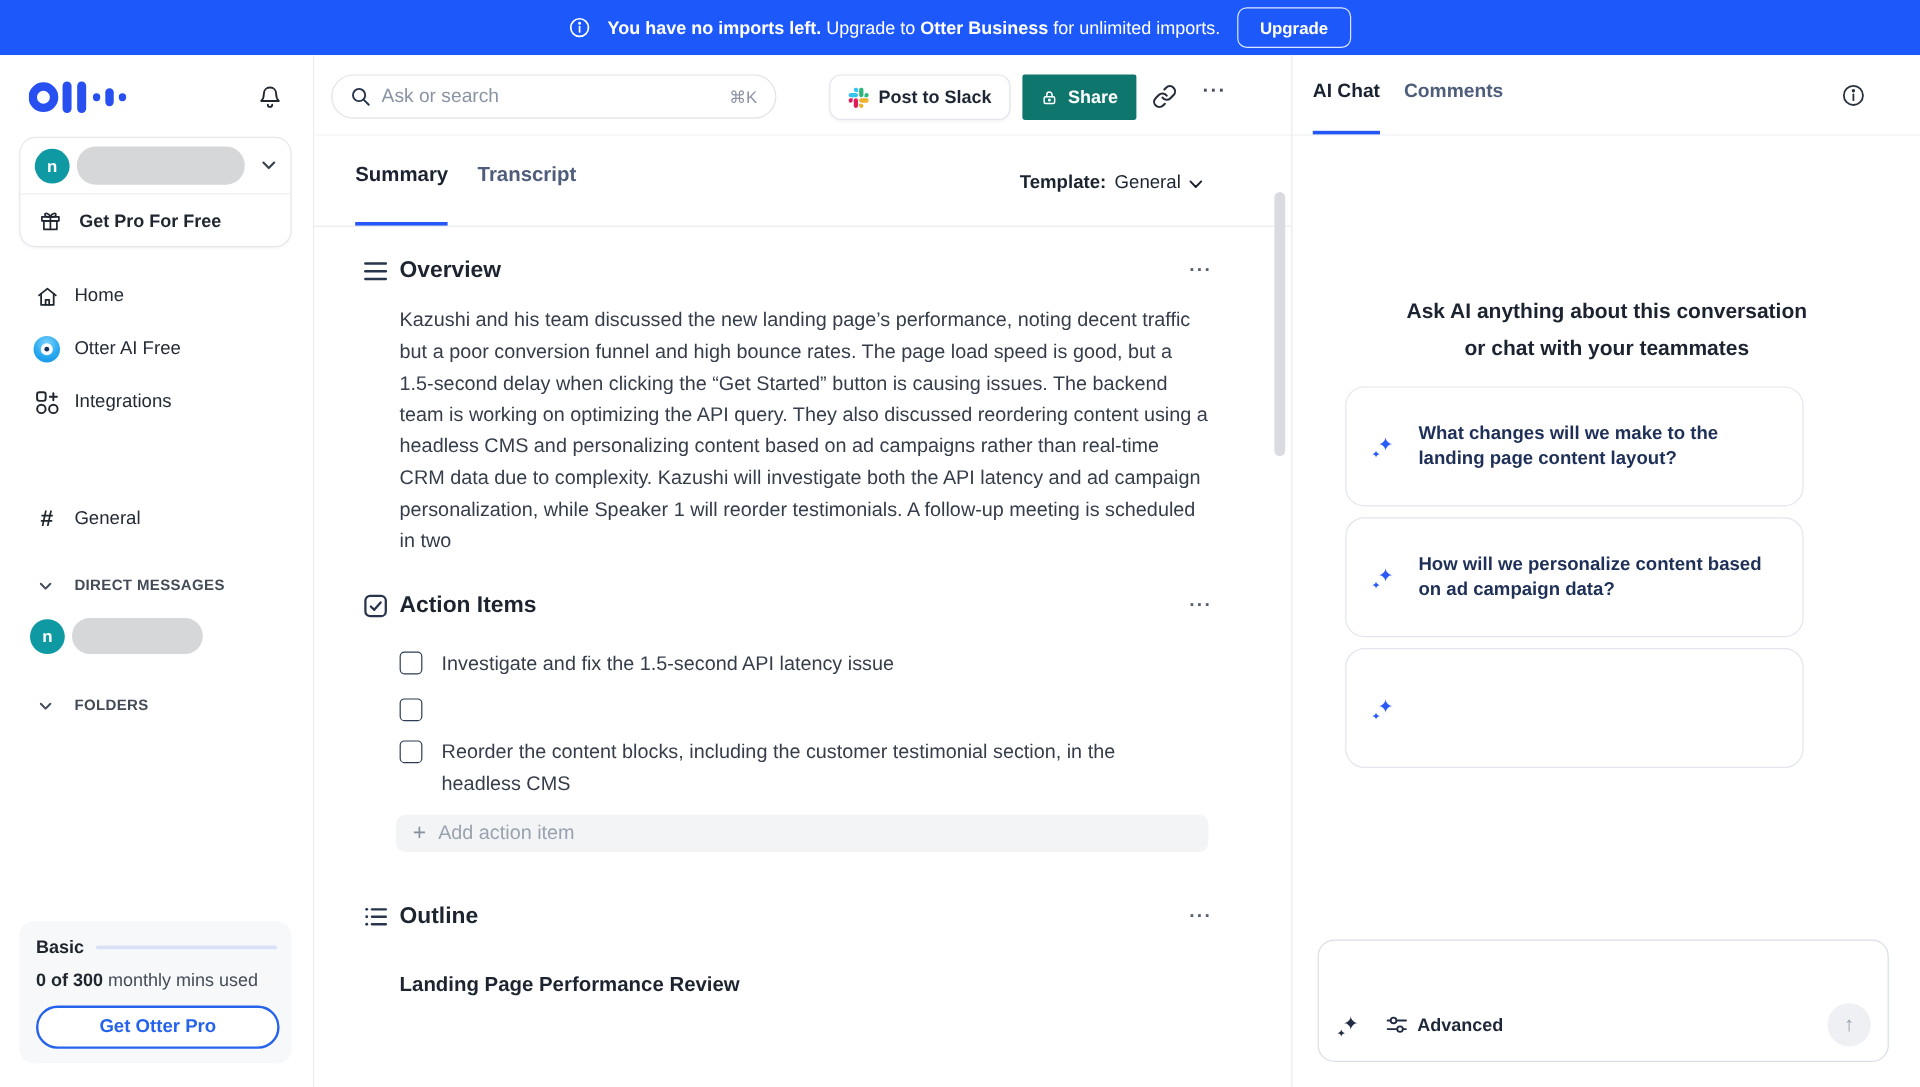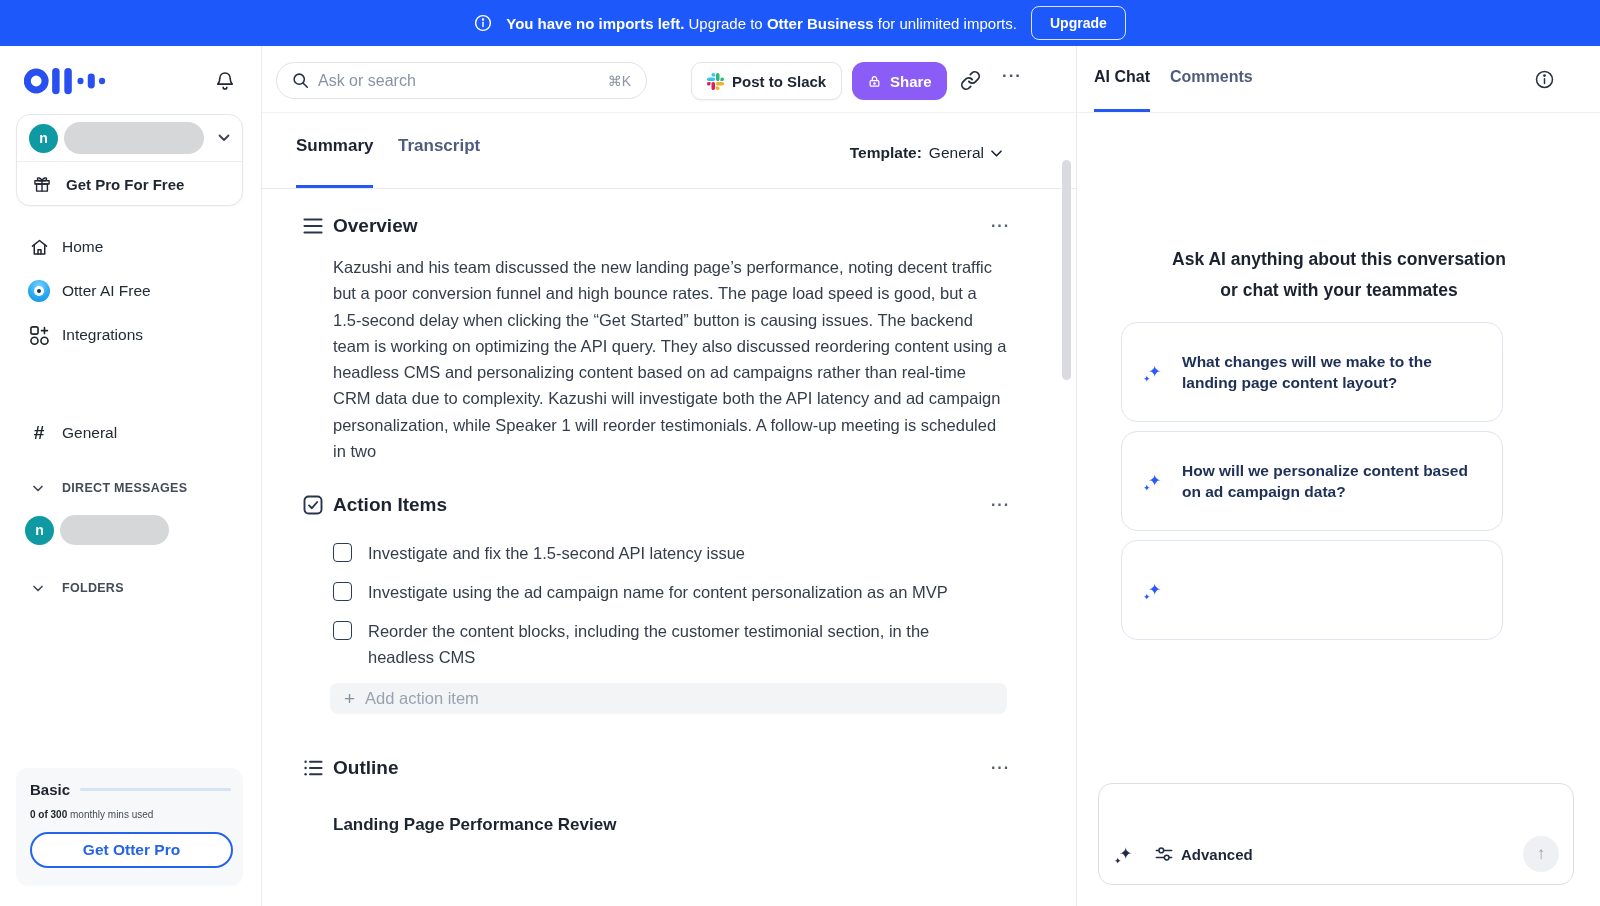--- a/index.html
+++ b/index.html
@@ -50,21 +50,21 @@
   .dm-row { position:absolute; left:0; width:262px; height:32px; display:flex;
     align-items:center; cursor:pointer; }
   .dm-row .avatar { margin-left:25px; }
   .dm-pill { width:109px; height:30px; border-radius:15px; background:#d6d7d9; margin-left:6px; }
 
   .plan-card { position:absolute; left:16px; top:722px; width:227px; height:118px;
     background:#f7f8fa; border-radius:12px; padding:13px 12px 12px 14px; }
   .plan-top { display:flex; align-items:center; }
   .plan-name { font-size:15px; font-weight:700; color:#1e242d; }
   .plan-track { flex:1; height:3px; background:#d9e1f7; border-radius:2px; margin-left:10px; }
-  .plan-usage { margin-top:11px; font-size:10px; color:#454c58; }
+  .plan-usage { margin-top:11px; font-size:15px; color:#454c58; }
   .plan-usage .b700 { color:#20262e; }
   .plan-cta { display:block; width:203px; height:36px; margin-top:12px; background:#fff;
     border:2px solid #2563eb; border-radius:18px; color:#2563eb; font-size:15.5px;
     font-weight:700; font-family:inherit; cursor:pointer; }
 
   
   .main { position:absolute; left:262px; top:0; width:814px; height:860px; background:#fff; }
   .toolbar { position:absolute; left:0; top:0; width:814px; height:67px;
     border-bottom:1px solid #f1f3f6; }
   .search { position:absolute; left:14px; top:16px; width:371px; height:37px;
@@ -72,21 +72,21 @@
   .search svg { margin-left:15px; }
   .search input { border:none; outline:none; flex:1; margin-left:9px; font-size:16px;
     font-family:inherit; color:#20262e; background:transparent; }
   .search input::placeholder { color:#8a93a4; }
   .kbd { margin-right:15px; font-size:14px; color:#8c93a3; }
   .slack-btn { position:absolute; left:429px; top:16px; height:38px; padding:0 15px;
     background:#fff; border:1px solid #e2e5eb; border-radius:10px; display:flex;
     align-items:center; gap:8px; font-size:15px; font-weight:700; color:#1d2634;
     font-family:inherit; cursor:pointer; box-shadow:0 1px 2px rgba(20,30,60,.05); }
   .share-btn { position:absolute; left:590px; top:16px; height:38px; padding:0 15px;
-    background:#8b5cf6; border:none; border-radius:12px; display:flex; align-items:center;
+    background:#0f766e; border:none; border-radius:2px; display:flex; align-items:center;
     gap:8px; font-size:15px; font-weight:700; color:#fff; font-family:inherit; cursor:pointer; }
   .link-ic { position:absolute; left:698px; top:24px; cursor:pointer; }
   .more-ic { position:absolute; left:740px; top:20px; font-size:17px; font-weight:700;
     color:#4a5463; letter-spacing:1px; cursor:pointer; }
 
   .tabrow { position:absolute; left:0; top:68px; width:814px; height:75px;
     border-bottom:1px solid #e8eaef; }
   .tab { position:absolute; bottom:0; height:52px; font-size:17px; cursor:pointer; }
   .tab-summary { left:34px; font-weight:700; color:#1b2230; border-bottom:3px solid #2457f5; }
   .tab-transcript { left:136px; font-weight:600; color:#4e5d7a; }
@@ -346,21 +346,20 @@
         <span class="sh-title">Action Items</span>
         <span class="sec-dots">···</span>
       </div>
       <div class="ai-list">
         <div class="ai-row">
           <span class="cb"></span>
           <span class="ai-text">Investigate and fix the 1.5-second API latency issue</span>
         </div>
         <div class="ai-row">
           <span class="cb"></span>
-          <span class="ai-text">Investigate using the ad campaign name for content personalization as an MVP</span>
         </div>
         <div class="ai-row">
           <span class="cb"></span>
           <span class="ai-text">Reorder the content blocks, including the customer testimonial section, in the headless CMS</span>
         </div>
         <div class="add-bar">
           <span class="add-plus">+</span>
           <span class="add-lb">Add action item</span>
         </div>
       </div>

